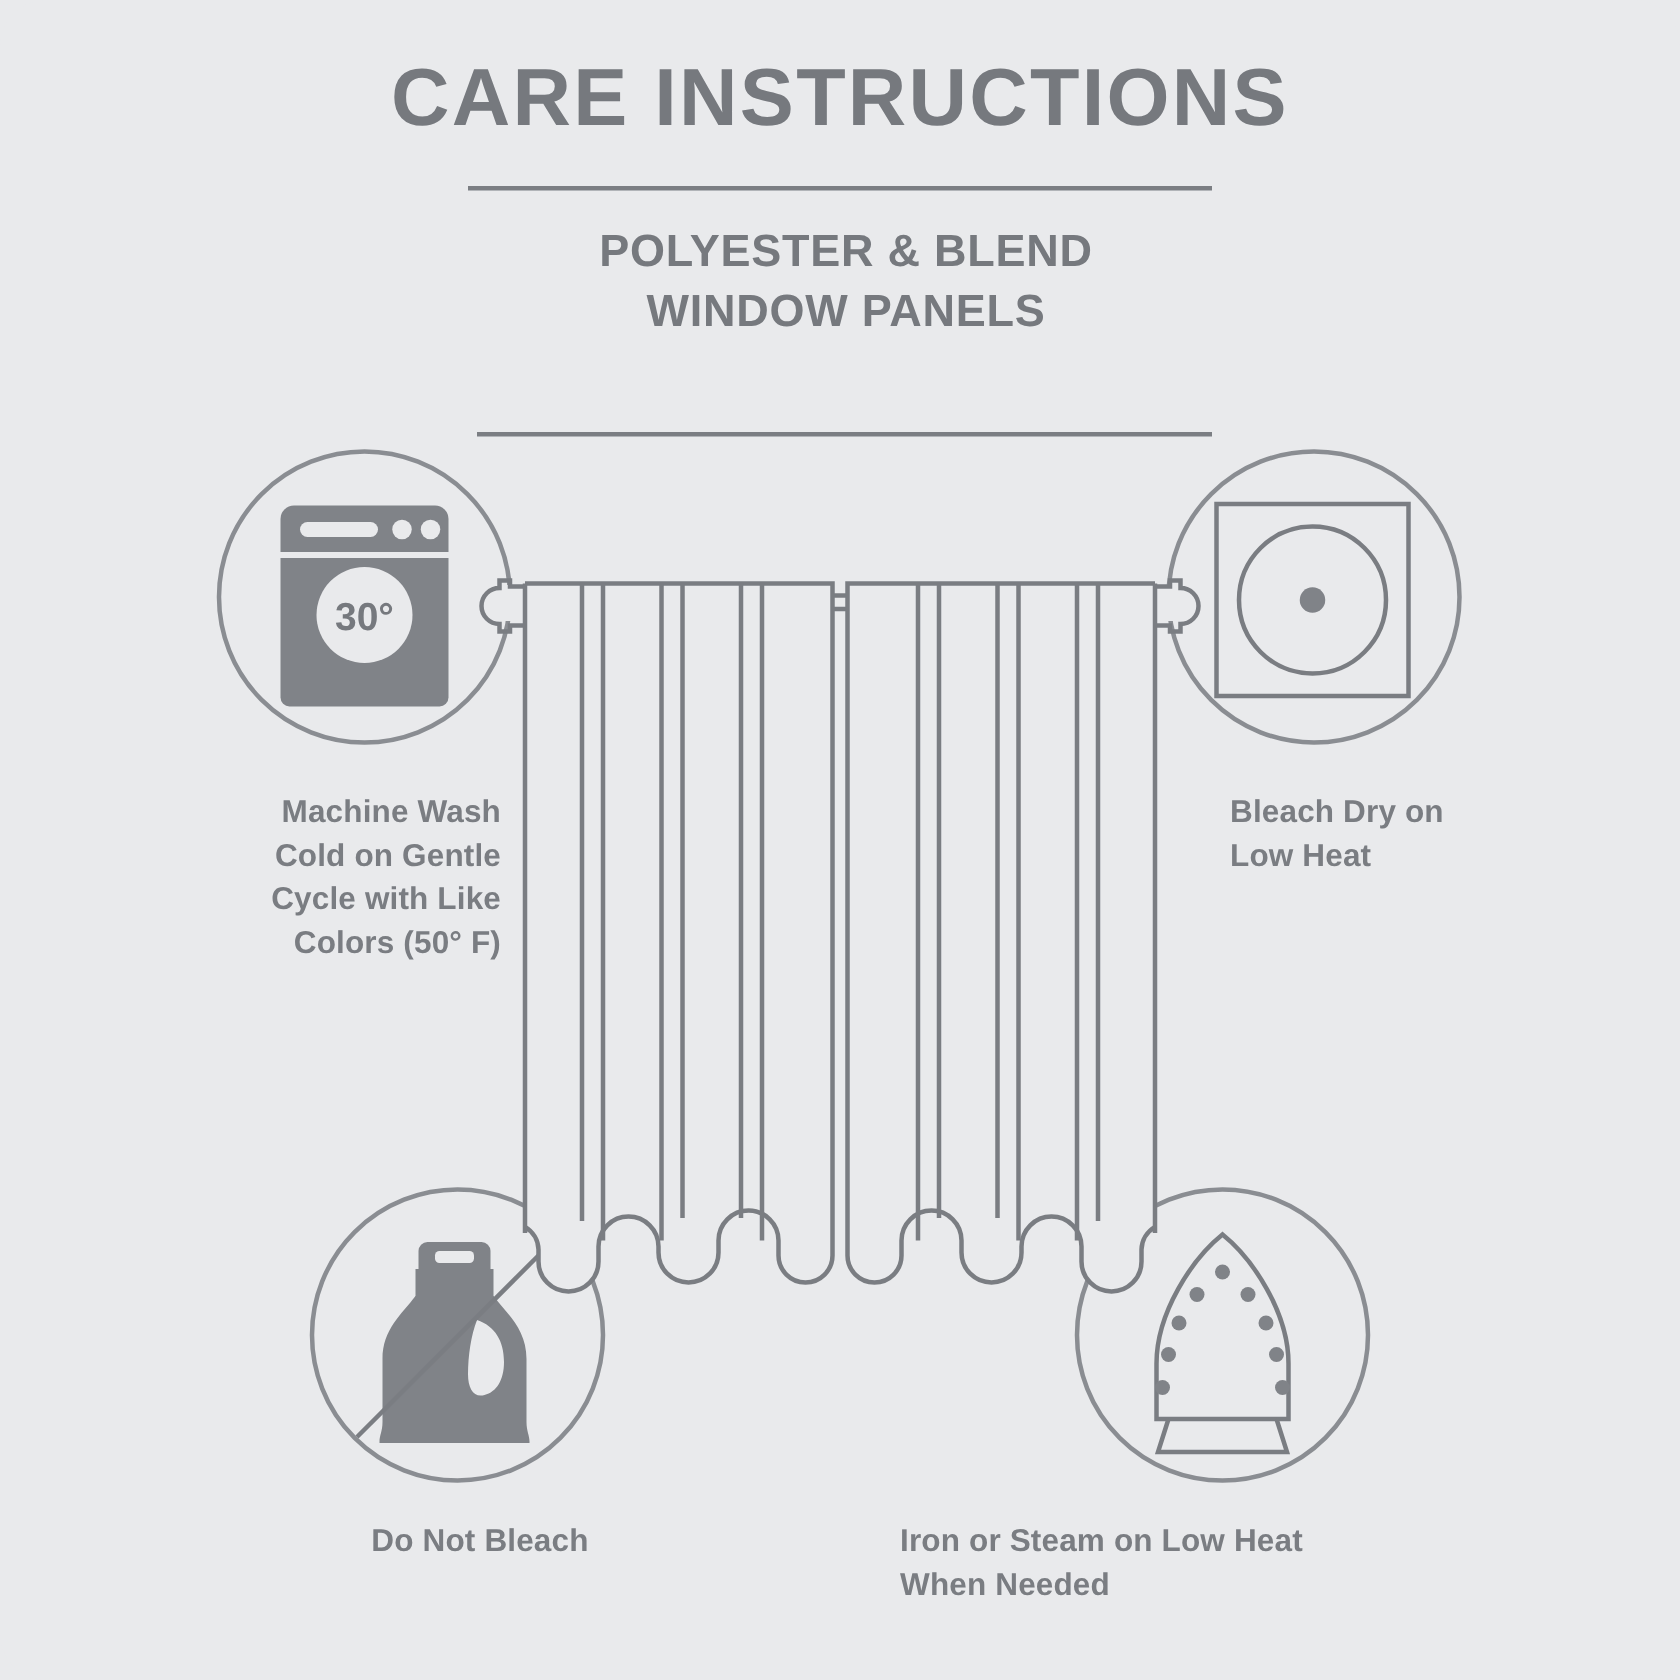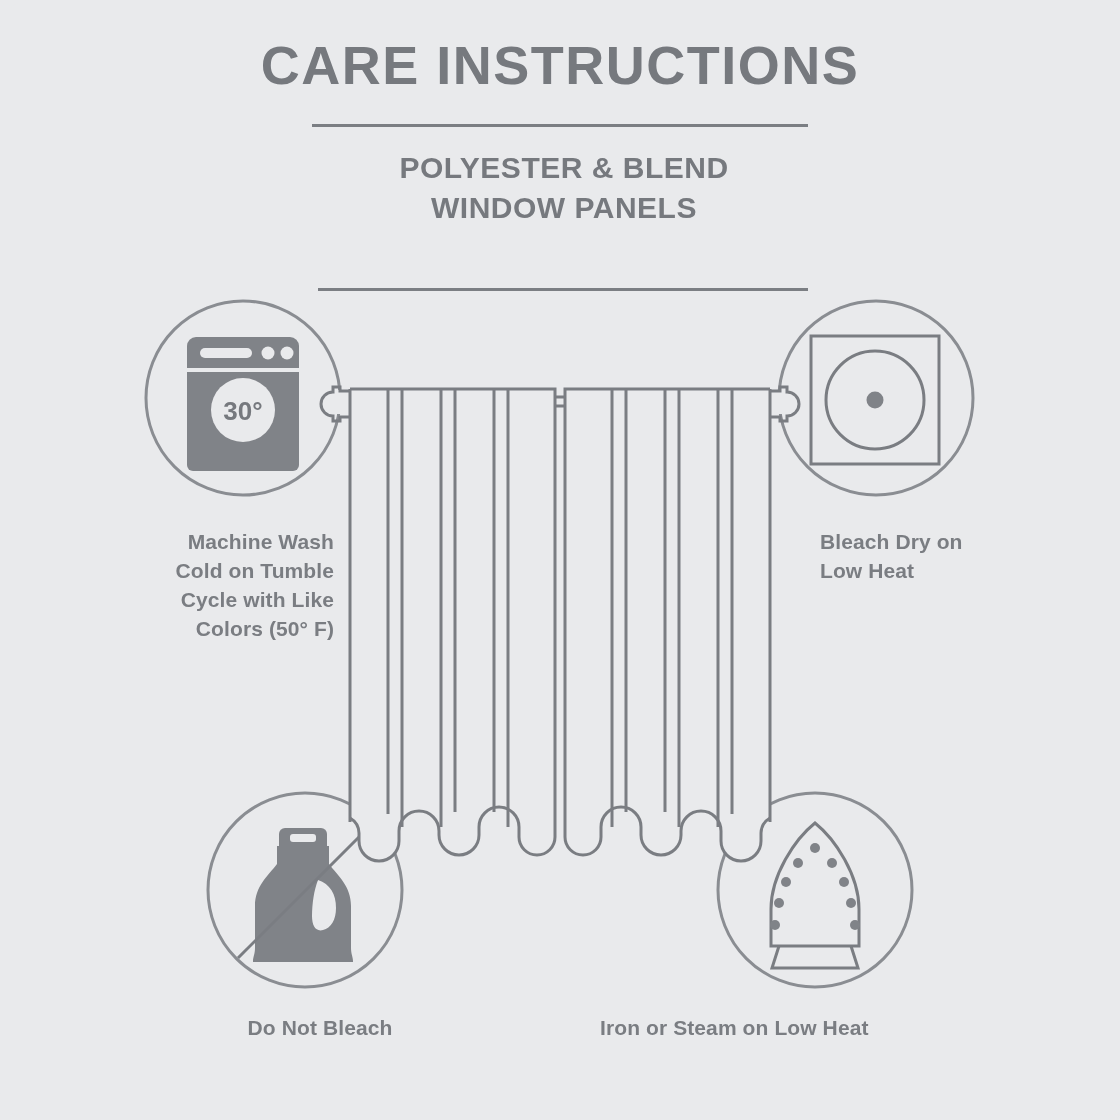--- a/index.html
+++ b/index.html
@@ -303,31 +303,32 @@
       <path class="stroke-line" d="M 679 389 v 438"></path>
       <path class="stroke-line" d="M 665 389 v 423"></path>
       <path class="stroke-line" d="M 626 389 v 423"></path>
       <path class="stroke-line" d="M 612 389 v 438"></path>
     </g>
 
   </svg>
 
   <div class="caption cap-wash">
     <div>Machine Wash</div>
-    <div>Cold on Tumble</div>
+    <div>Cold on Gentle</div>
     <div>Cycle with Like</div>
     <div>Colors (50° F)</div>
   </div>
 
   <div class="caption cap-dry">
     <div>Bleach Dry on</div>
     <div>Low Heat</div>
   </div>
 
   <div class="caption cap-bleach">
     <div>Do Not Bleach</div>
   </div>
 
   <div class="caption cap-iron">
     <div>Iron or Steam on Low Heat</div>
+    <div>When Needed</div>
   </div>
 
 </div>
 
 </body></html>

